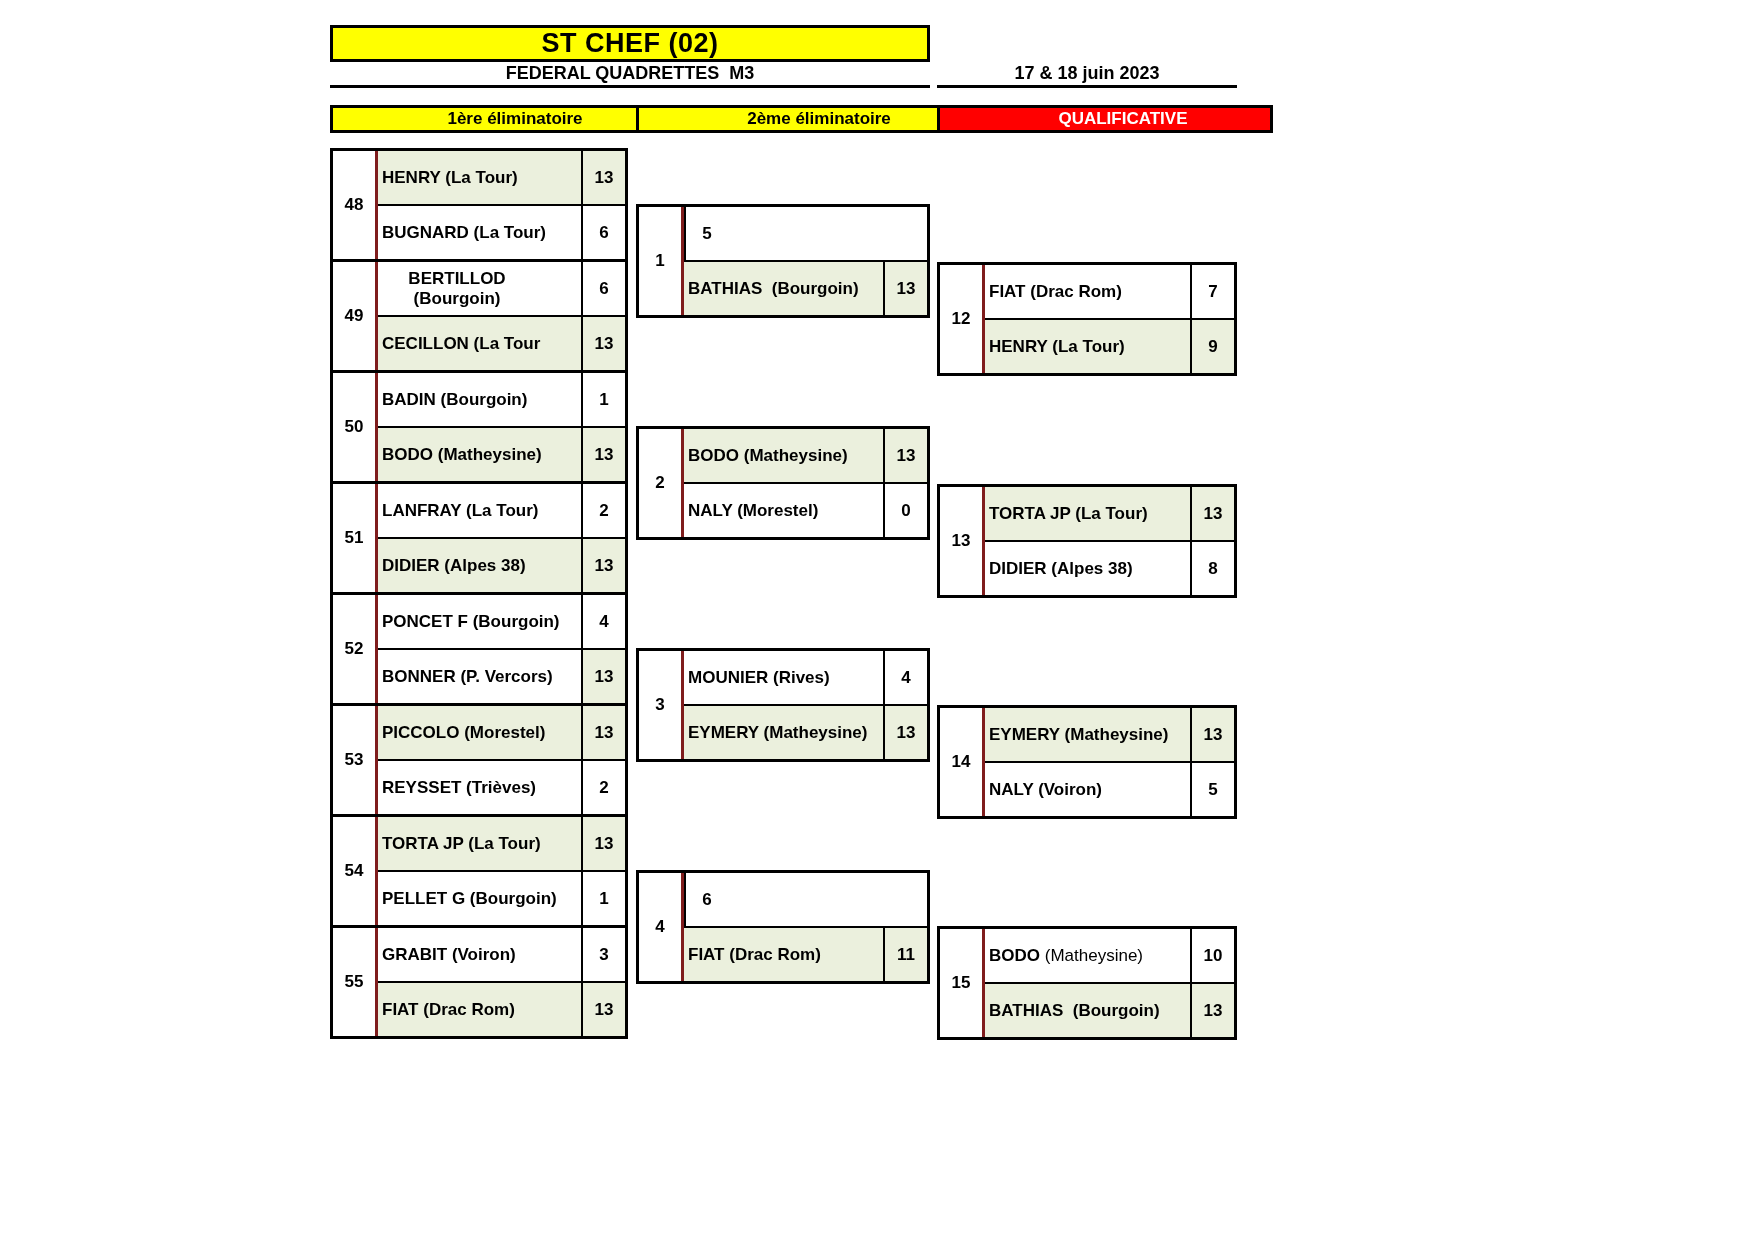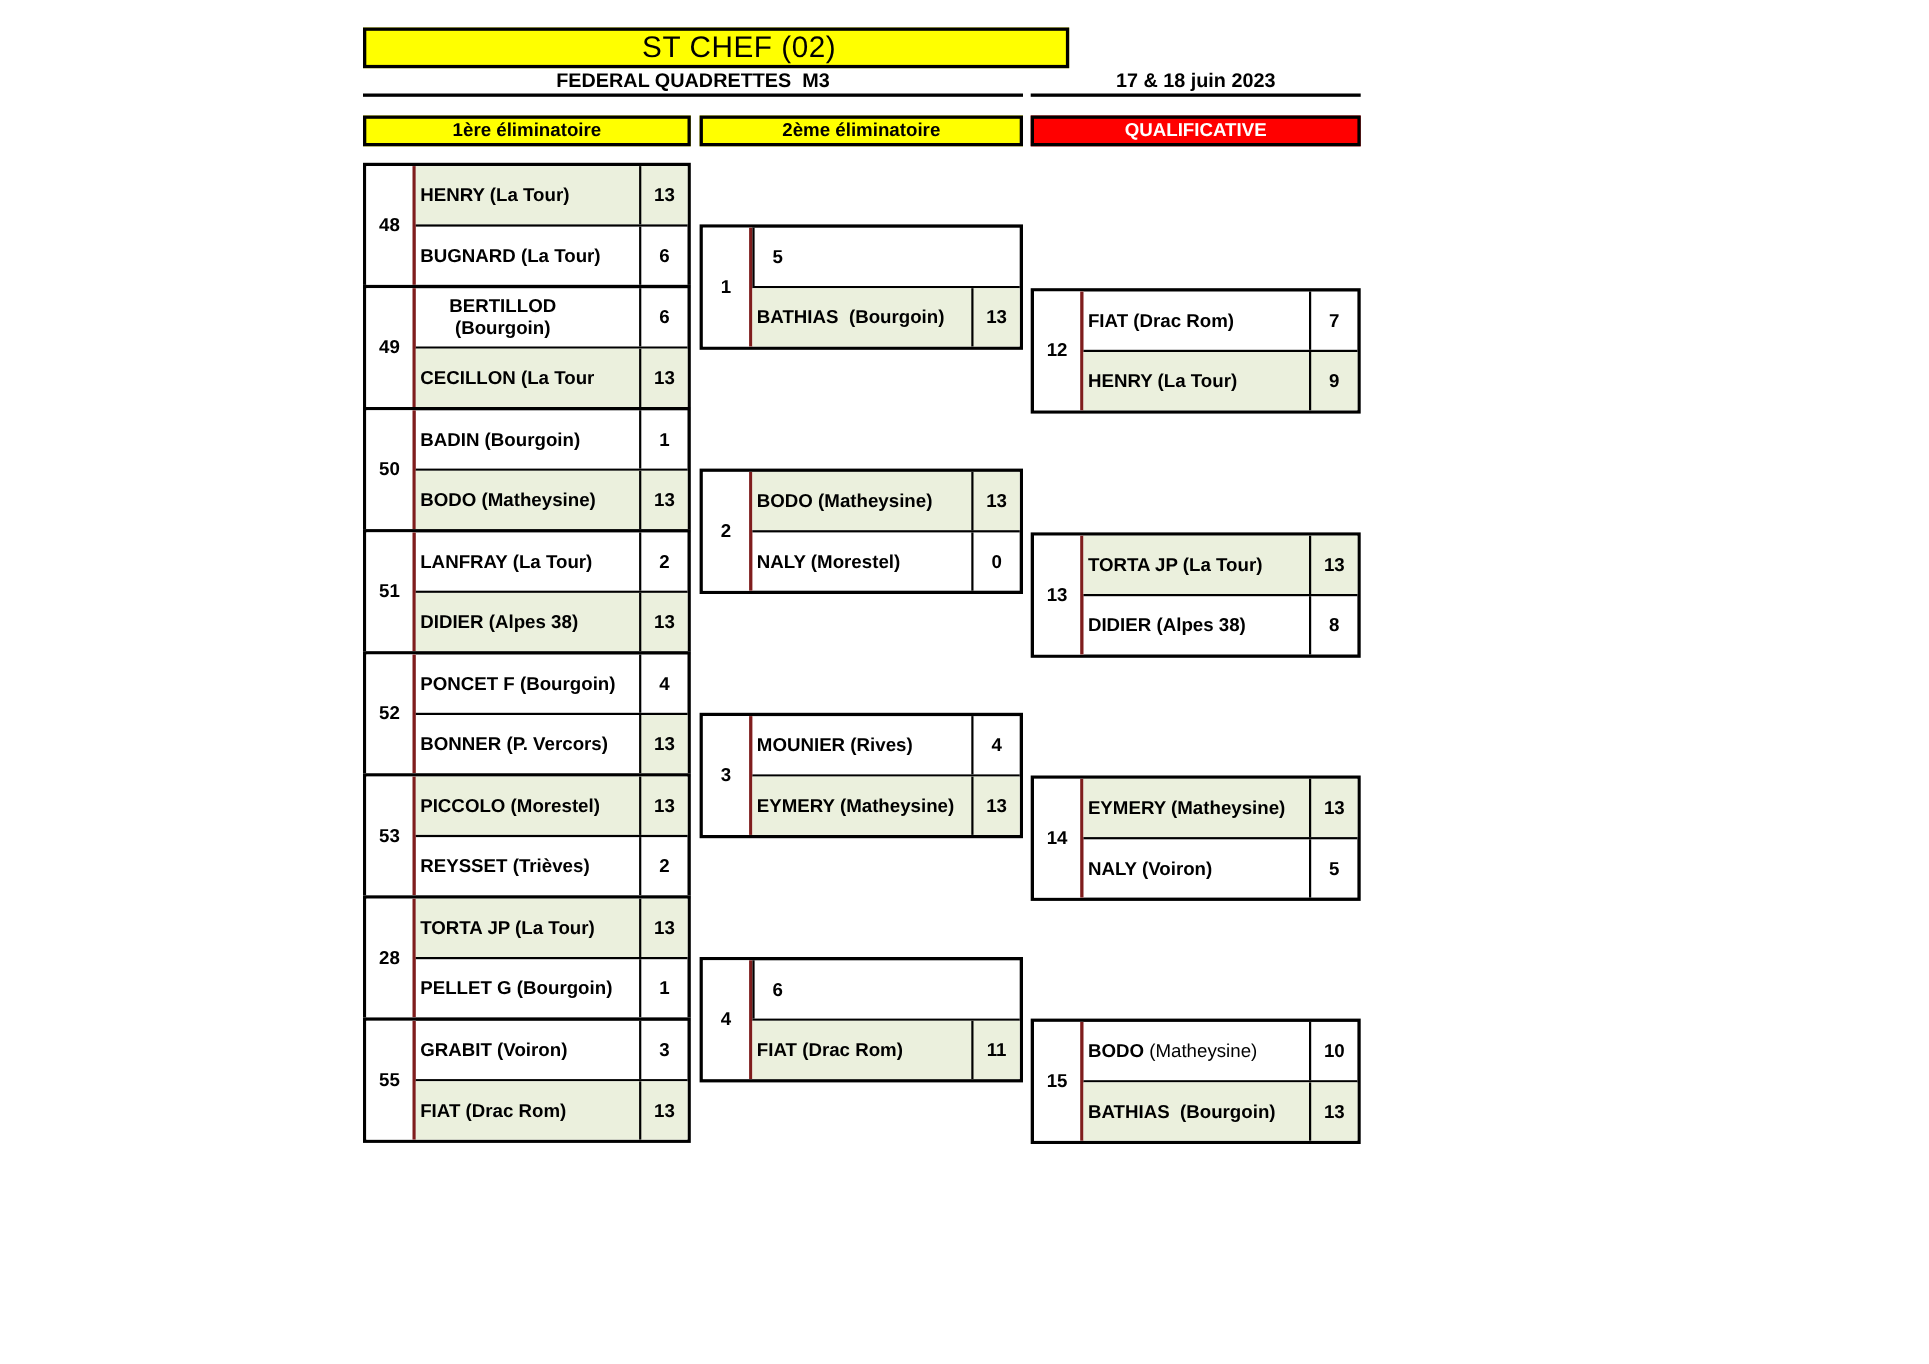--- a/index.html
+++ b/index.html
@@ -2,30 +2,30 @@
 <html><head>
 <meta charset="utf-8">
 <style>
   html,body { margin:0; padding:0; background:#ffffff; }
   .page { position:relative; width:1754px; height:1240px; background:#ffffff;
           font-family:"Liberation Sans", sans-serif; color:#000; overflow:hidden; }
   .abs { position:absolute; }
 
   .title-box { left:330px; top:25px; width:594px; height:31px; background:#FFFF00;
                border:3px solid #000; display:flex; align-items:center; justify-content:center;
-               font-size:27px; font-weight:normal; letter-spacing:0.5px;padding-left:42px; }
+               font-size:27px; font-weight:bold; letter-spacing:0.5px; }
   .subtitle  { left:330px; top:62px; width:600px; height:23px; border-bottom:3px solid #000;
                display:flex; align-items:center; justify-content:center;
                font-size:18px; font-weight:bold; white-space:pre; }
   .date      { left:937px; top:62px; width:300px; height:23px; border-bottom:3px solid #000;
                display:flex; align-items:center; justify-content:center;
                font-size:18px; font-weight:bold; }
 
   .round-header { top:105px; height:22px; border:3px solid #000; display:flex;
-                  align-items:center; justify-content:center; font-size:17px; font-weight:bold; }
+                  align-items:center; justify-content:center; font-size:17px; font-weight:bold;padding-left:36px; }
   .rh-yellow { background:#FFFF00; color:#000; }
   .rh-red    { background:#FF0000; color:#fff; }
   #rh1 { left:330px; width:292px; }
   #rh2 { left:636px; width:288px; }
   #rh3 { left:937px; width:294px; }
 
   .match { position:absolute; display:flex; border:3px solid #000; background:#fff; height:108px; }
   .c1 { left:330px; width:292px; }
   .c2 { left:636px; width:288px; }
   .c3 { left:937px; width:294px; }
@@ -160,21 +160,21 @@
       <div class="mrow">
         <div class="tname">
             <span>REYSSET (Trièves)</span>
           </div>
         <div class="tscore">2</div>
       </div>
     </div>
   </div>
 
   <div class="match c1" style="top:814px">
-    <div class="mnum">28</div>
+    <div class="mnum">54</div>
     <div class="mrows">
       <div class="mrow">
         <div class="tname win">
             <span>TORTA JP (La Tour)</span>
           </div>
         <div class="tscore win">13</div>
       </div>
       <div class="mrow">
         <div class="tname">
             <span>PELLET G (Bourgoin)</span>

